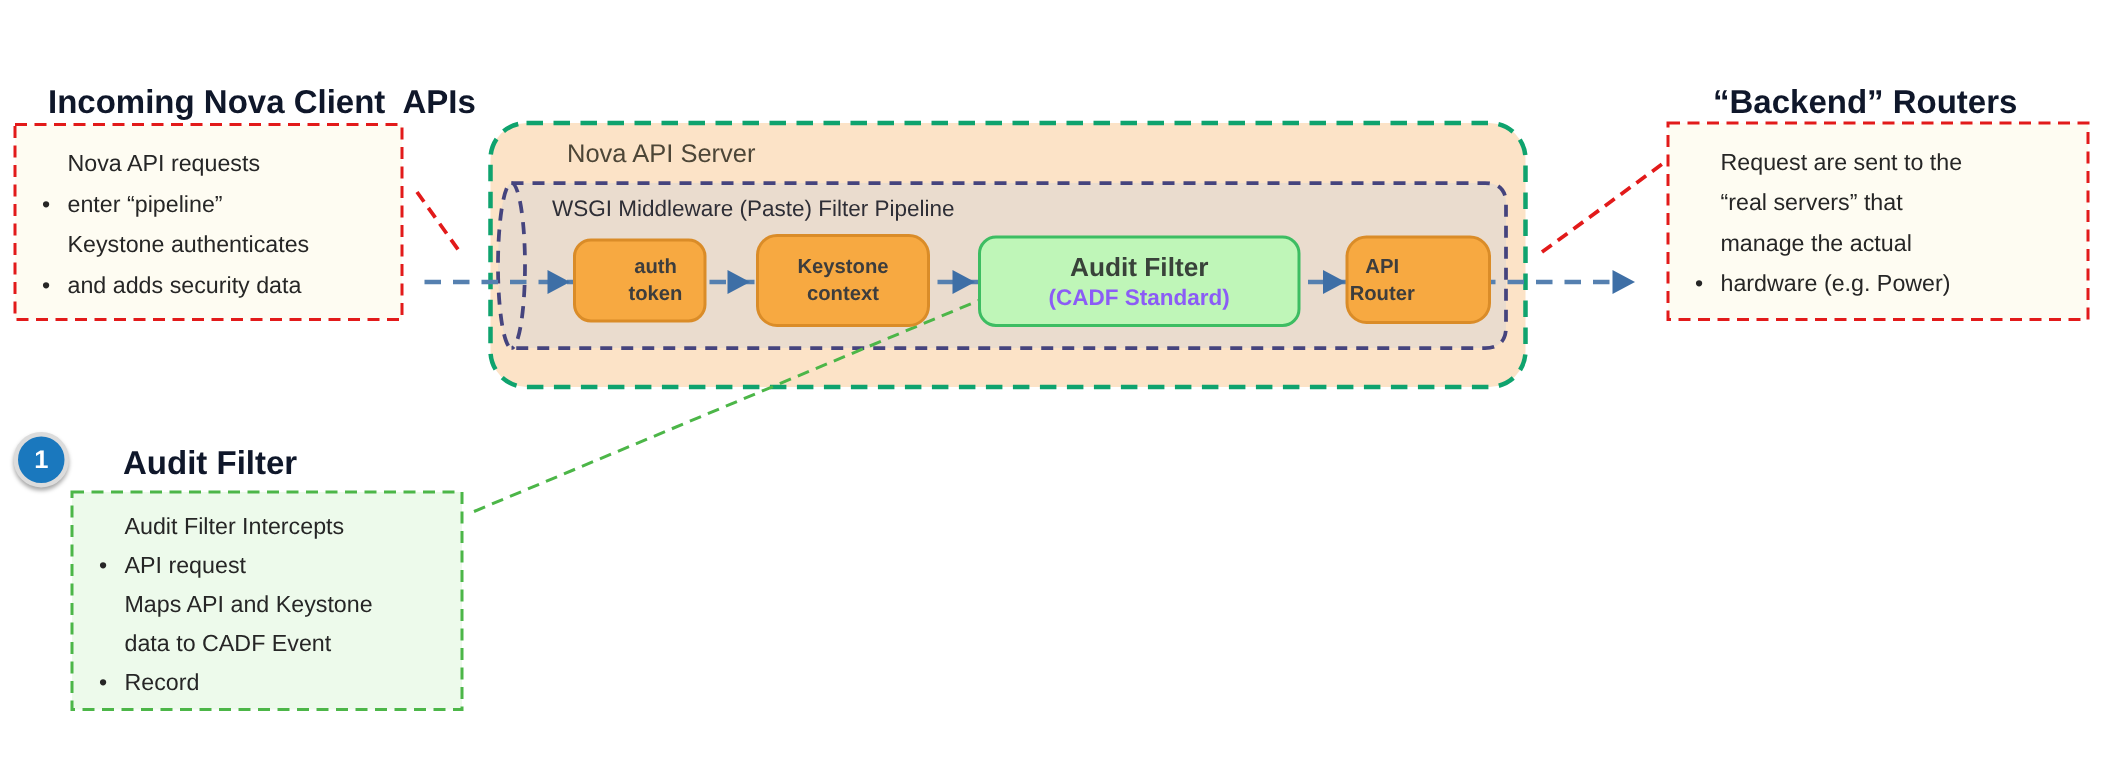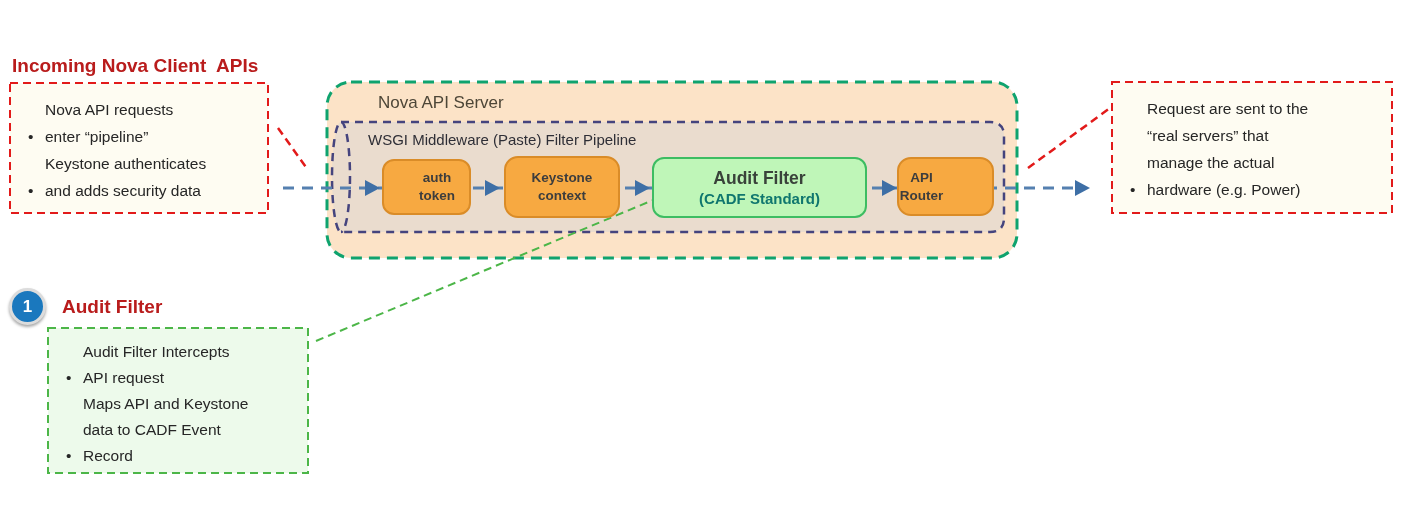--- a/index.html
+++ b/index.html
@@ -2,31 +2,31 @@
 <html><head>
 <meta charset="utf-8">
 <style>
   html,body{margin:0;padding:0;background:#ffffff;}
   .canvas{
     position:relative;width:1402px;height:506px;background:#ffffff;overflow:hidden;
     font-family:"Liberation Sans", sans-serif;
   }
   .layer{position:absolute;left:0;top:0;}
   .abs{position:absolute;}
-  .title{font-weight:bold;color:#b91c1c;font-size:19px;white-space:pre;}
+  .title{font-weight:bold;color:#0f172a;font-size:22px;white-space:pre;margin-left:20px;}
   .t-nova{font-weight:normal;color:#4d4637;font-size:17px;}
   .t-wsgi{color:#2e2e36;font-size:15px;}
   .stage{
     display:flex;flex-direction:column;align-items:center;justify-content:center;
     text-align:center;color:#3d3d3d;font-weight:bold;
   }
   .stage .l1{font-size:13.5px;line-height:18px;}
   .stage .l2{font-size:13.5px;line-height:18px;text-align:center;}
   .stage.big .l1{font-size:17.5px;line-height:22px;color:#39423a;}
-  .stage.big .l2{font-size:15px;line-height:20px;color:#0f766e;}
+  .stage.big .l2{font-size:15px;line-height:20px;color:#8b5cf6;}
   .bullets{position:absolute;display:flex;flex-direction:column;}
   .bullet-item{display:flex;align-items:flex-end;}
   .bullet-item .dot{width:17px;flex:0 0 17px;color:#262626;font-size:15.5px;line-height:27px;}
   .bullet-item .dot::before{content:"\2022";}
   .bullet-item .bt{white-space:pre-line;color:#262626;font-size:15.5px;line-height:27px;}
   .note .bullet-item .dot{line-height:26px;}
   .note .bullet-item .bt{line-height:26px;}
   .badge{
     display:flex;align-items:center;justify-content:center;
     width:31px;height:31px;border-radius:50%;
@@ -68,20 +68,21 @@
     <path d="M365,180 L380,188 L365,196 Z" fill="#3E6FA6"></path>
     <path d="M485,180 L500,188 L485,196 Z" fill="#3E6FA6"></path>
     <path d="M635,180 L650,188 L635,196 Z" fill="#3E6FA6"></path>
     <path d="M882,180 L897,188 L882,196 Z" fill="#3E6FA6"></path>
     <path d="M1075,180 L1090,188 L1075,196 Z" fill="#3E6FA6"></path>
   </svg>
 
   <div class="abs txt title" style="left:12px;top:55px;">Incoming Nova Client  APIs</div>
   <div class="abs txt t-nova" style="left:378px;top:93px;">Nova API Server</div>
   <div class="abs txt t-wsgi" style="left:368px;top:131px;">WSGI Middleware (Paste) Filter Pipeline</div>
+  <div class="abs txt title" style="left:1122px;top:55px;">“Backend” Routers</div>
 
   <div class="bullets" style="left:28px;top:96px;width:232px;">
     <div class="bullet-item">
       <span class="dot"></span>
       <span class="bt">Nova API requests
 enter “pipeline”</span>
     </div>
     <div class="bullet-item">
       <span class="dot"></span>
       <span class="bt">Keystone authenticates

